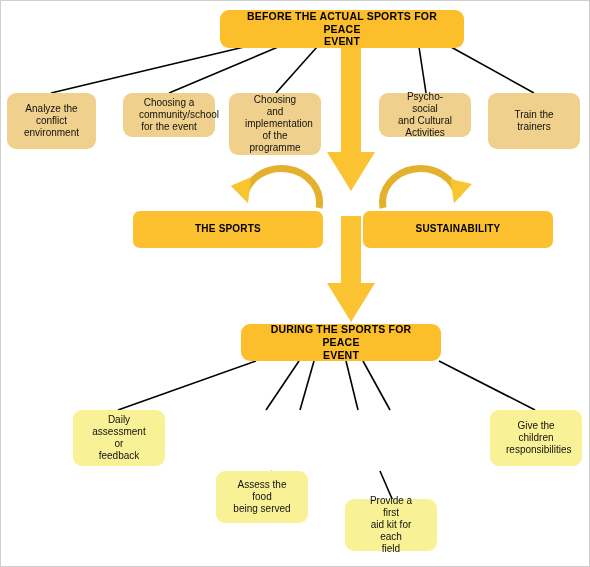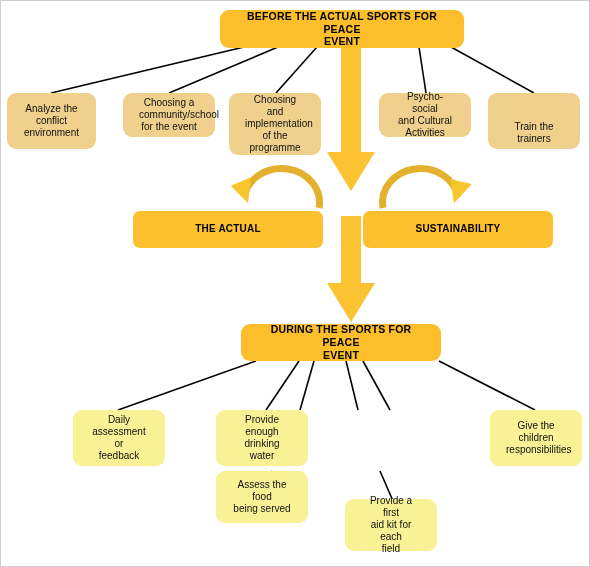--- a/index.html
+++ b/index.html
@@ -141,48 +141,44 @@
 of the
 programme</span>
   </div>
 
   <div class="node tan-node" style="left:378px; top:92px; width:92px; height:44px;">
     <span>Psycho-social
 and Cultural
 Activities</span>
   </div>
 
-  <div class="node tan-node" style="left:487px; top:92px; width:92px; height:56px;align-items:flex-end;">
+  <div class="node tan-node" style="left:487px; top:92px; width:92px; height:56px;">
     <span>Train the
 trainers</span>
   </div>
 
   <div class="node stage-node" style="left:132px; top:210px; width:190px; height:37px;">
-    <span>THE ACTUAL</span>
+    <span>THE SPORTS</span>
   </div>
 
   <div class="node stage-node" style="left:362px; top:210px; width:190px; height:37px;">
     <span>SUSTAINABILITY</span>
   </div>
 
   <div class="node header-node" style="left:240px; top:323px; width:200px; height:37px;">
     <span>DURING THE SPORTS FOR PEACE
 EVENT</span>
   </div>
 
   <div class="node yellow-node" style="left:72px; top:409px; width:92px; height:56px;">
     <span>Daily
 assessment or
 feedback</span>
   </div>
 
-  <div class="node yellow-node" style="left:215px; top:409px; width:92px; height:56px;">
-    <span>Provide enough
-drinking water</span>
-  </div>
 
 
   <div class="node yellow-node" style="left:489px; top:409px; width:92px; height:56px;">
     <span>Give the
 children
 responsibilities</span>
   </div>
 
   <div class="node yellow-node" style="left:215px; top:470px; width:92px; height:52px;">
     <span>Assess the food

